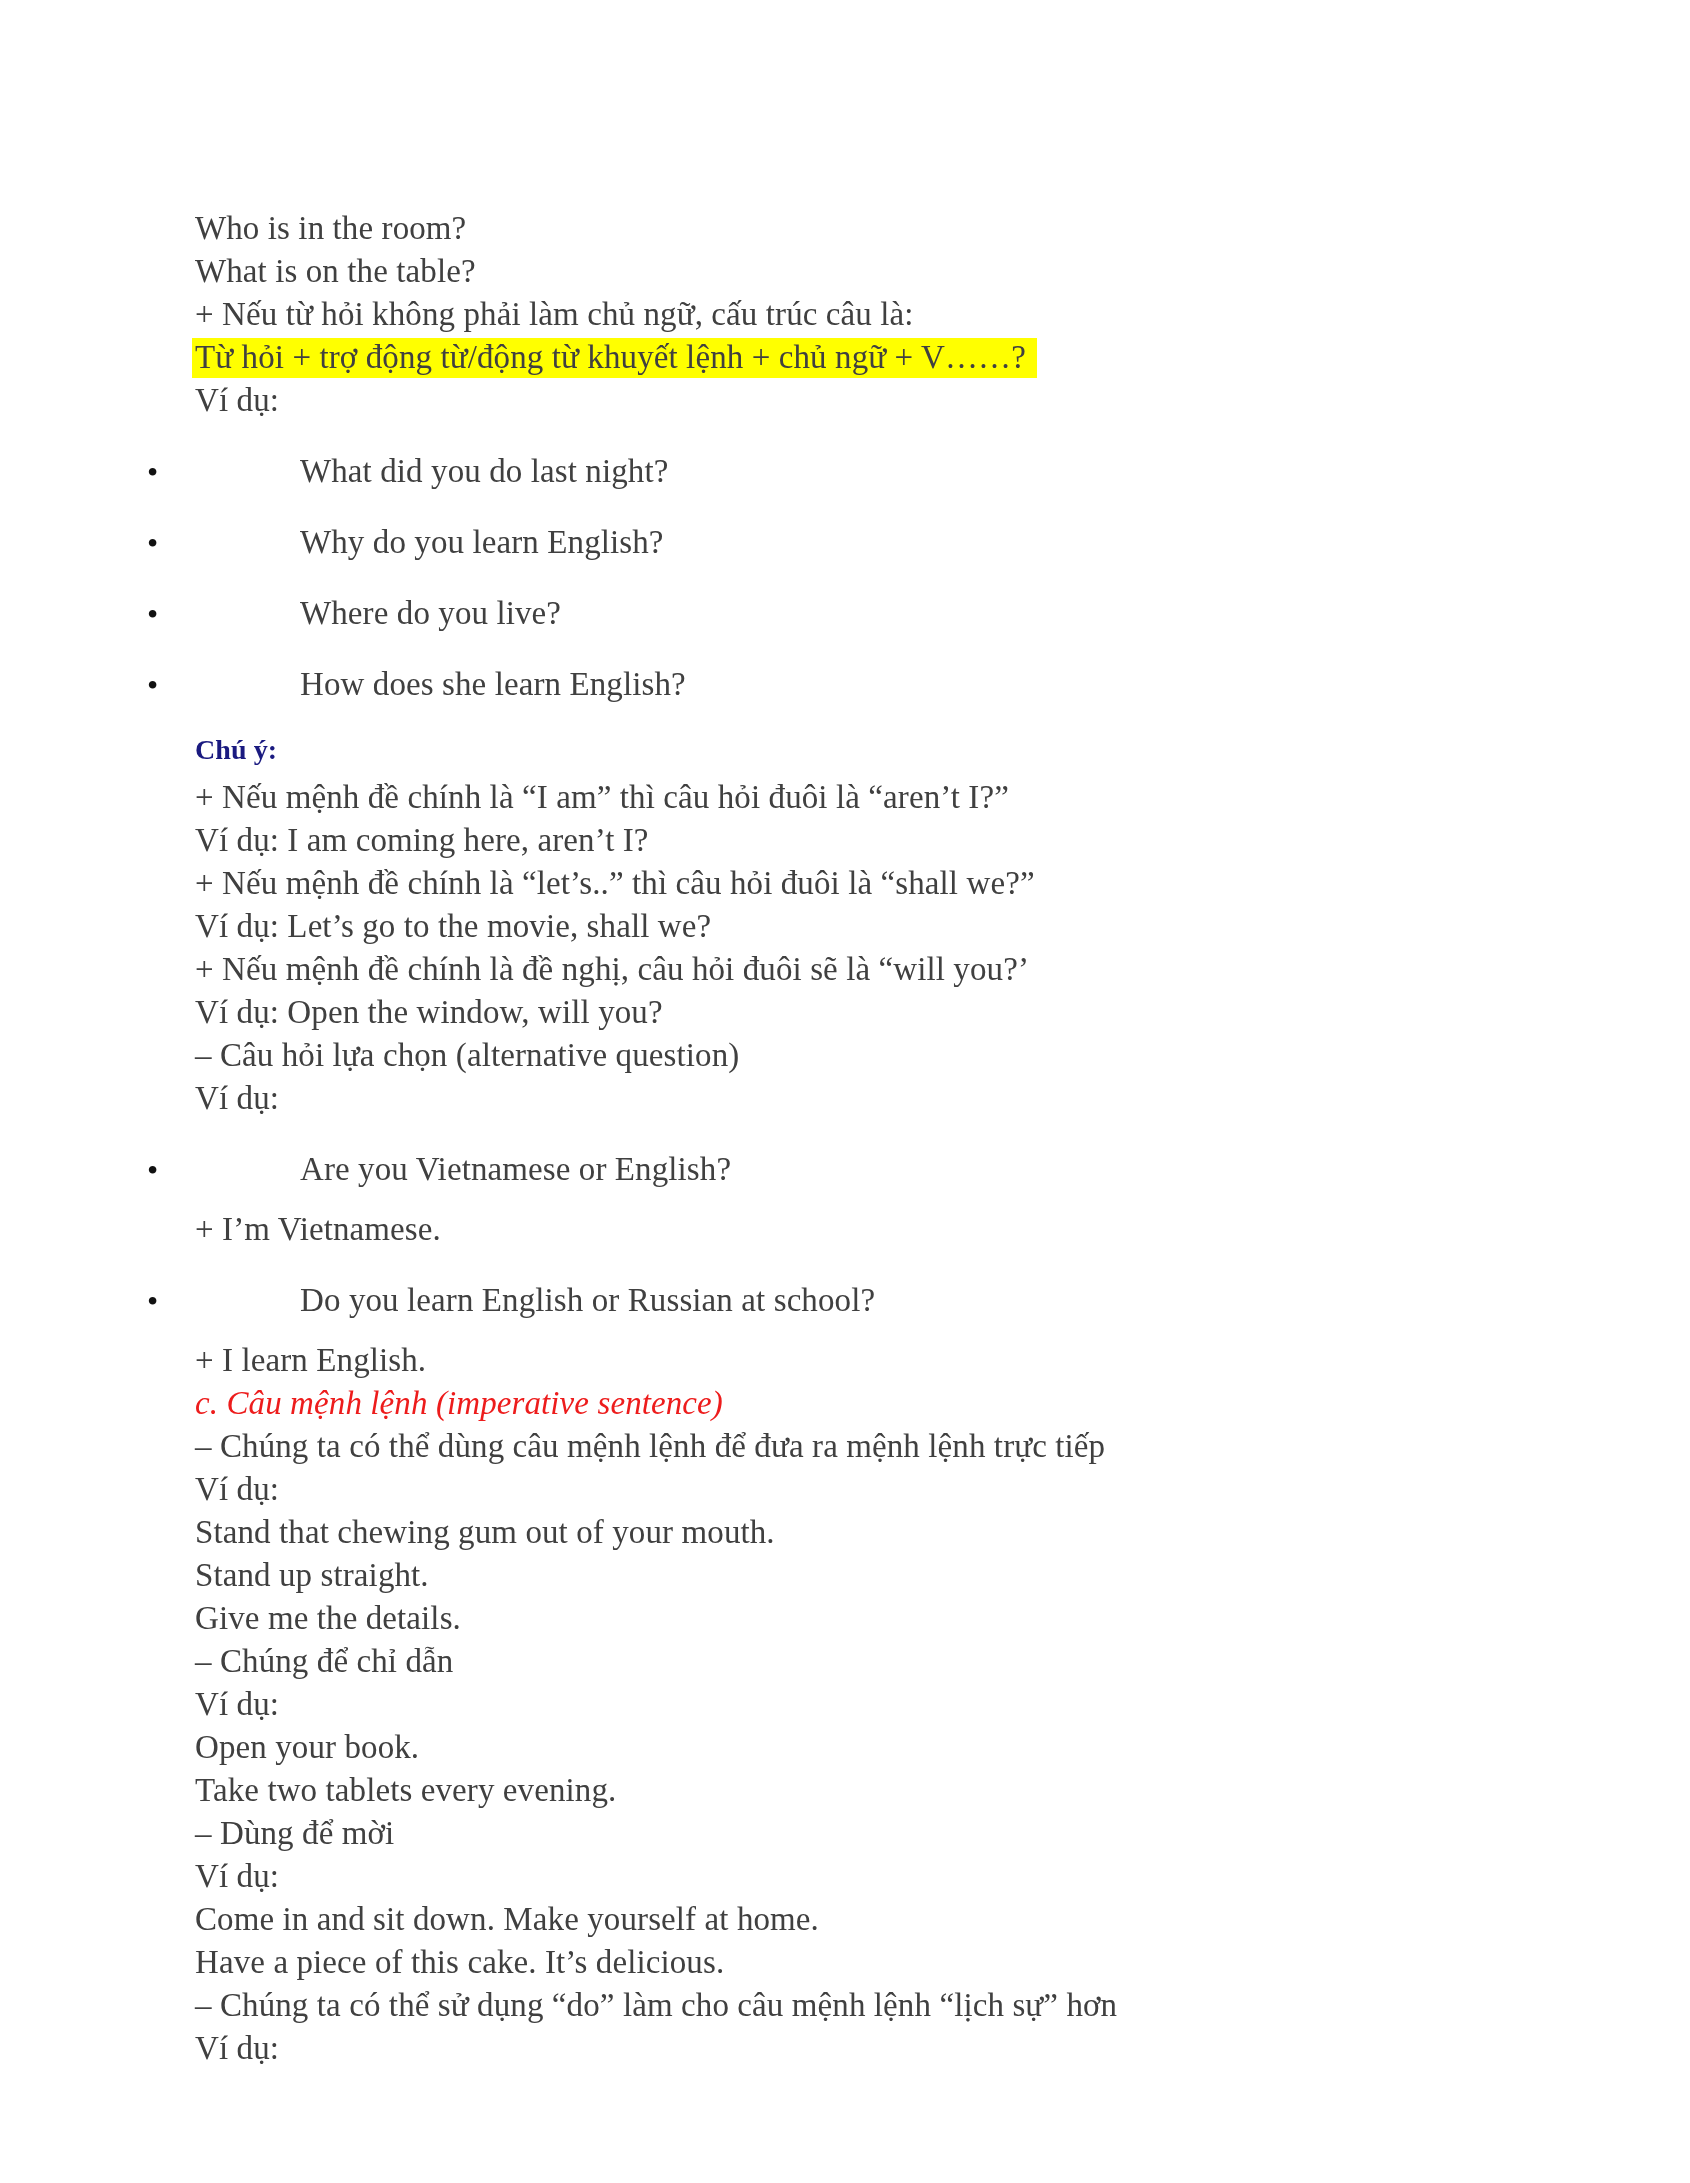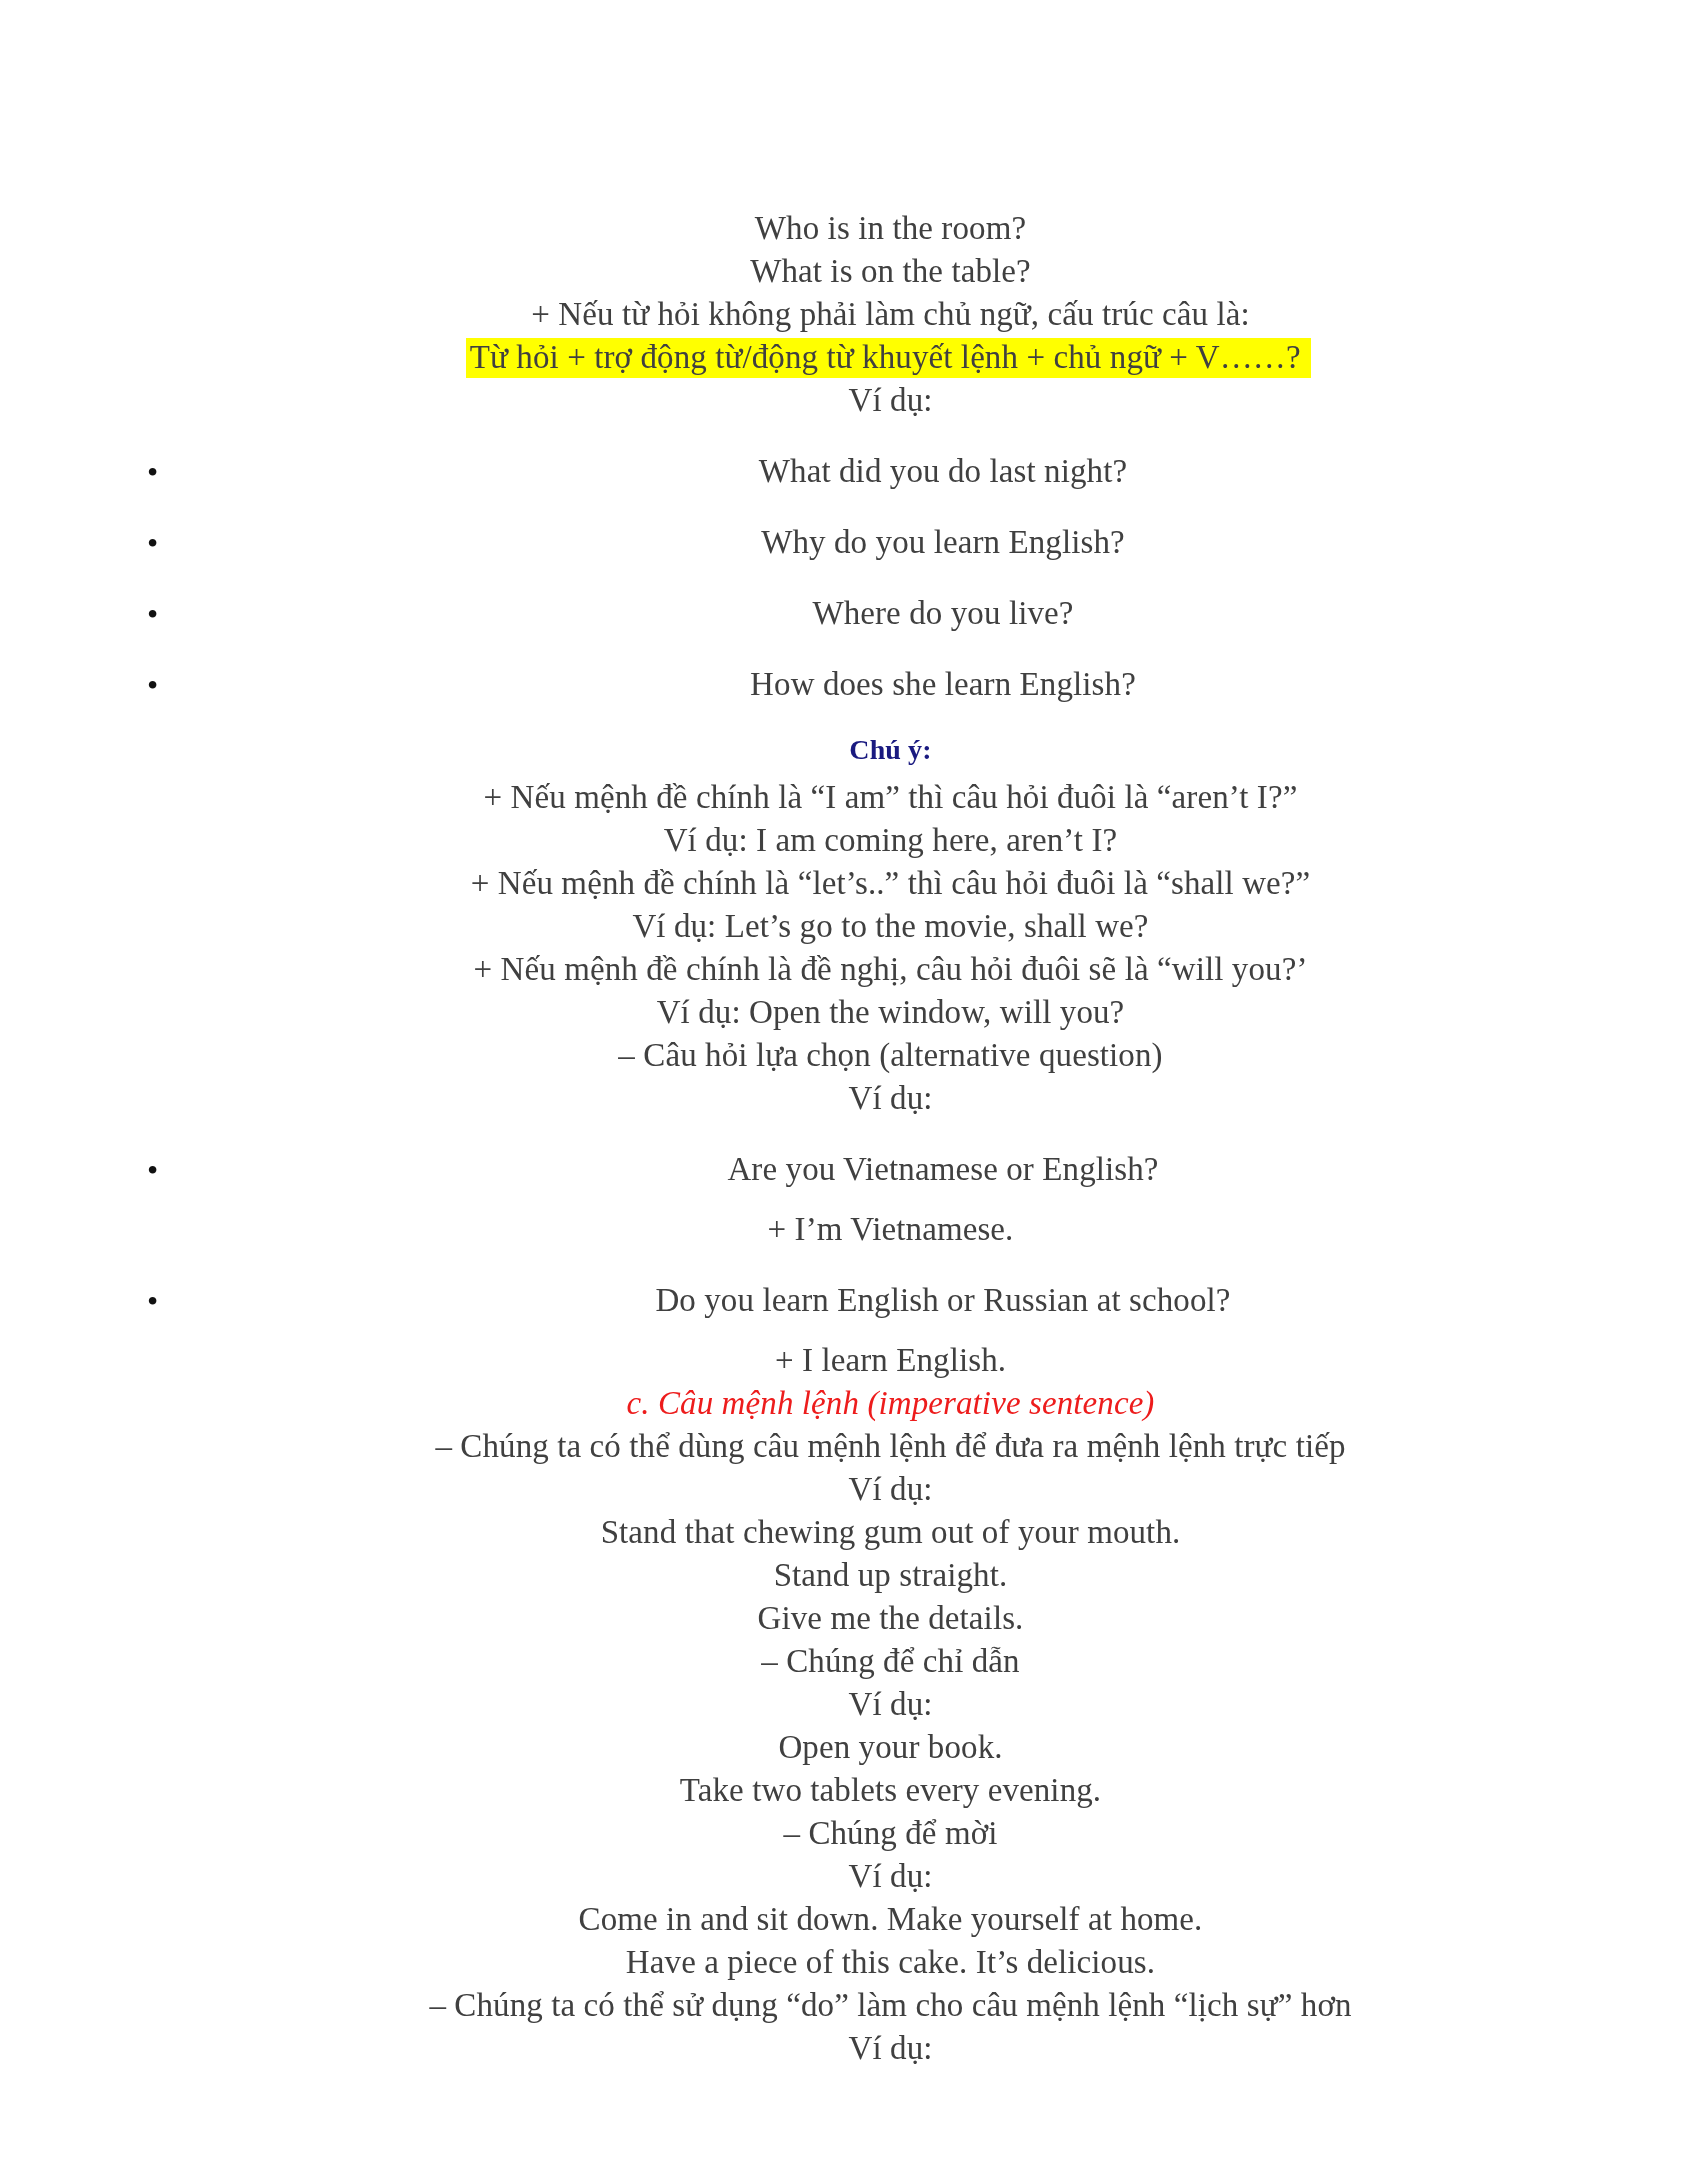--- a/index.html
+++ b/index.html
@@ -27,21 +27,20 @@
     left: 195px;
     top: 207px;
     width: 1391px;
   }
   .line {
     font-size: 33px;
     line-height: 43px;
     color: var(--text-color, #404040);
     white-space: nowrap;
     letter-spacing: 0.1px;
-    text-align: center;
   }
   
   .bullet {
     margin-left: 105px;
     margin-bottom: 17px;
     position: relative;
     margin-top: 28px;
   }
   .bullet::before {
     content: "•";
@@ -97,21 +96,21 @@
       <div class="line heading-red">c. Câu mệnh lệnh (imperative sentence)</div>
       <div class="line body">– Chúng ta có thể dùng câu mệnh lệnh để đưa ra mệnh lệnh trực tiếp</div>
       <div class="line body">Ví dụ:</div>
       <div class="line body">Stand that chewing gum out of your mouth.</div>
       <div class="line body">Stand up straight.</div>
       <div class="line body">Give me the details.</div>
       <div class="line body">– Chúng để chỉ dẫn</div>
       <div class="line body">Ví dụ:</div>
       <div class="line body">Open your book.</div>
       <div class="line body">Take two tablets every evening.</div>
-      <div class="line body">– Chúng để mời</div>
+      <div class="line body">– Dùng để mời</div>
       <div class="line body">Ví dụ:</div>
       <div class="line body">Come in and sit down. Make yourself at home.</div>
       <div class="line body">Have a piece of this cake. It’s delicious.</div>
       <div class="line body">– Chúng ta có thể sử dụng “do” làm cho câu mệnh lệnh “lịch sự” hơn</div>
       <div class="line body">Ví dụ:</div>
     </div>
 </div>
 
 
 </body></html>

